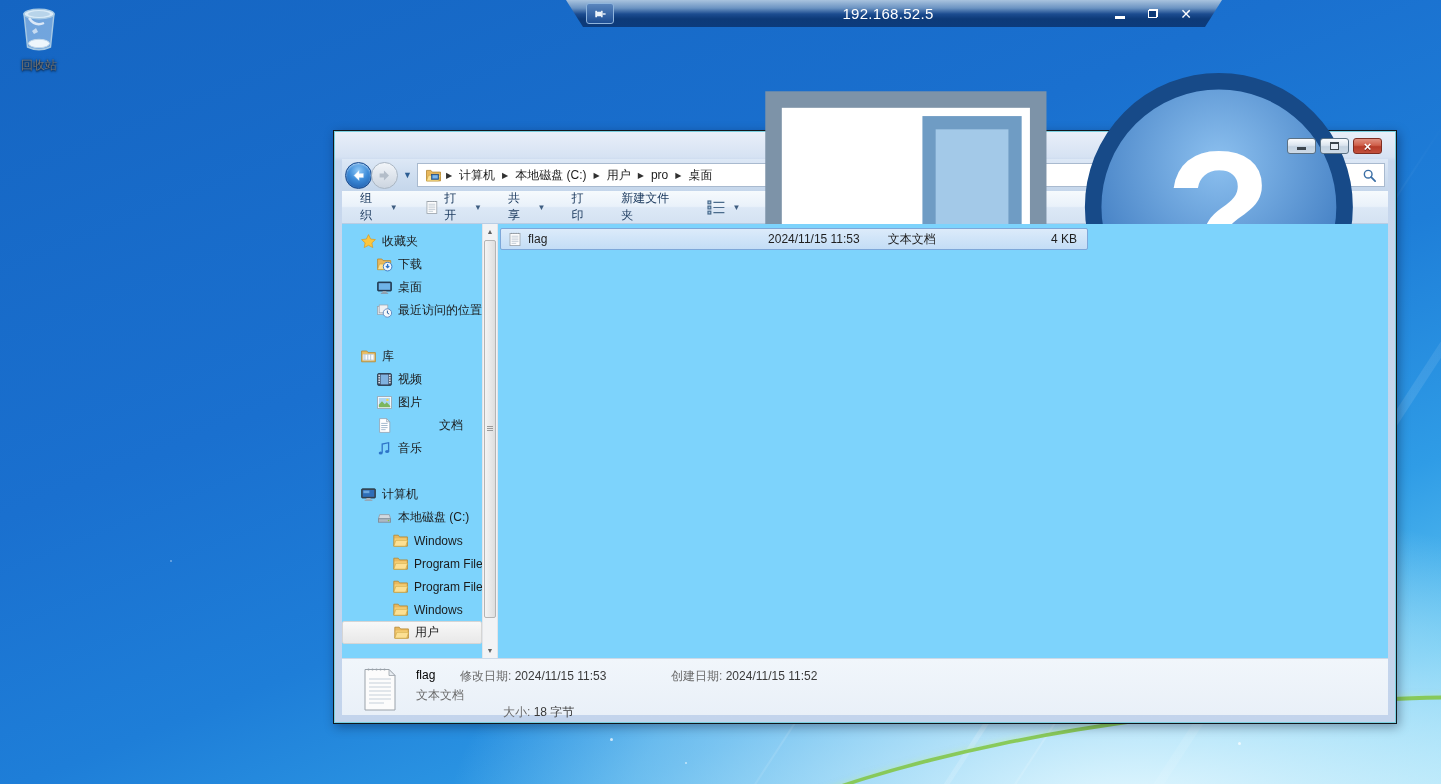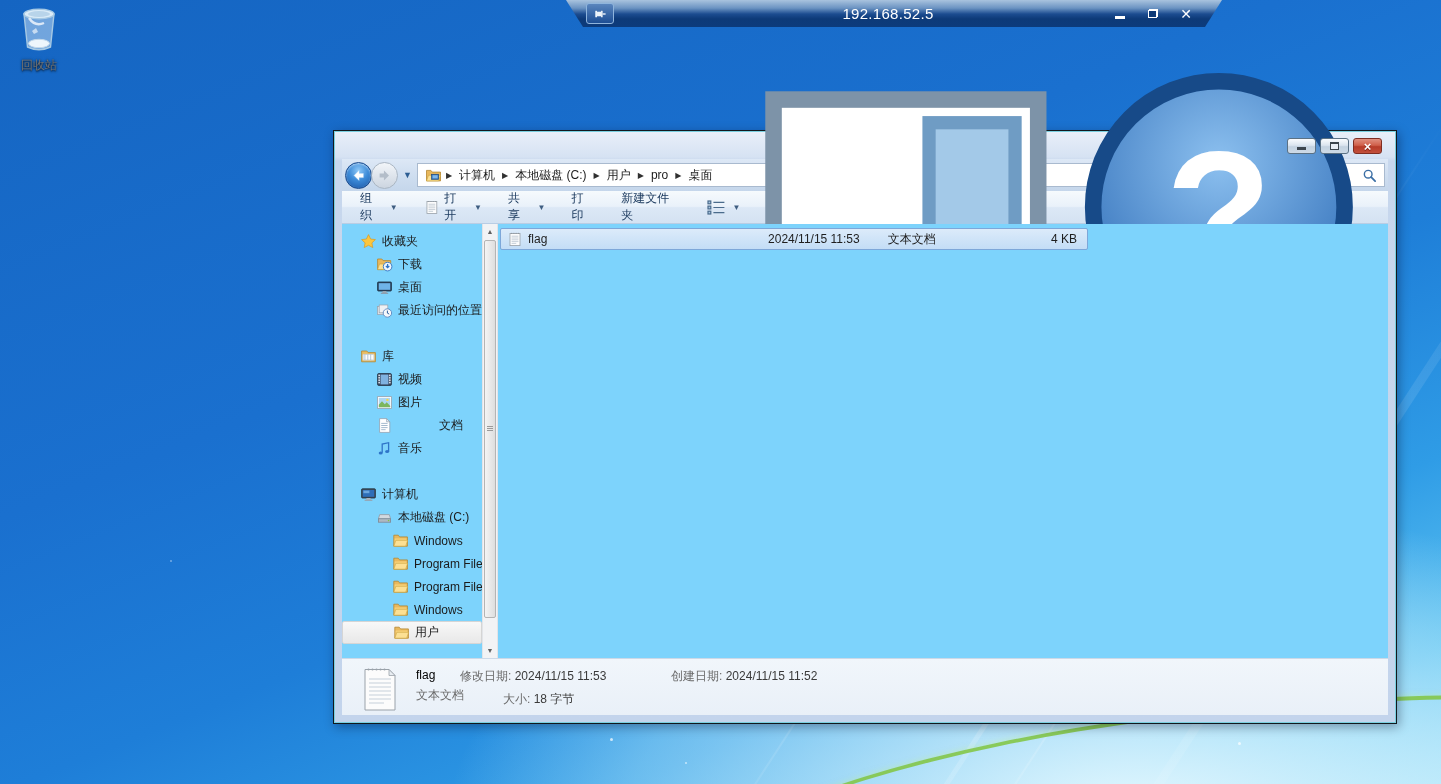--- a/index.html
+++ b/index.html
@@ -119,21 +119,21 @@
   .cell.name .icon { width:16px; height:16px; flex:0 0 auto; }
   .cell.size { text-align:right; padding-right:10px; }
 
   
   .details { height:57px; flex:0 0 57px; position:relative; border-top:1px solid #ccd9e8;
     background:linear-gradient(180deg,#f1f6fb,#e9f0f8); }
   .details .big-icon { position:absolute; left:19px; top:6px; width:38px; height:46px; }
   .d-text { position:absolute; font-size:12px; }
   .d-name { left:74px; top:9px; color:#000; }
   .d-type { left:74px; top:28px; color:#6a6a6a; }
-  .d-mod { left:118px; top:9px; } .d-cre { left:329px; top:9px; } .d-size { left:161px; top:32px; }
+  .d-mod { left:118px; top:9px; } .d-cre { left:329px; top:9px; } .d-size { left:161px; top:45px; }
   .d-label { color:#6a6a6a; } .d-value { color:#3a3a3a; }
 
   .icon svg { width:100%; height:100%; display:block; }
 </style>
 </head>
 <body>
 
 <div class="desktop">
   <div class="beam b1"></div>
   <div class="beam b2"></div>

